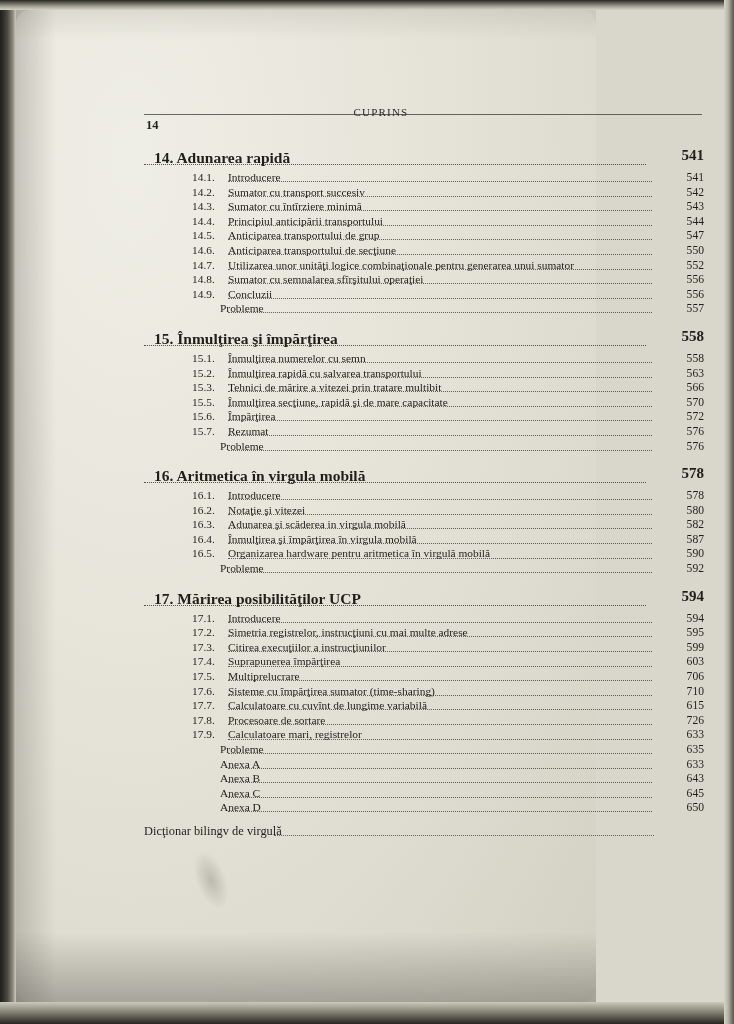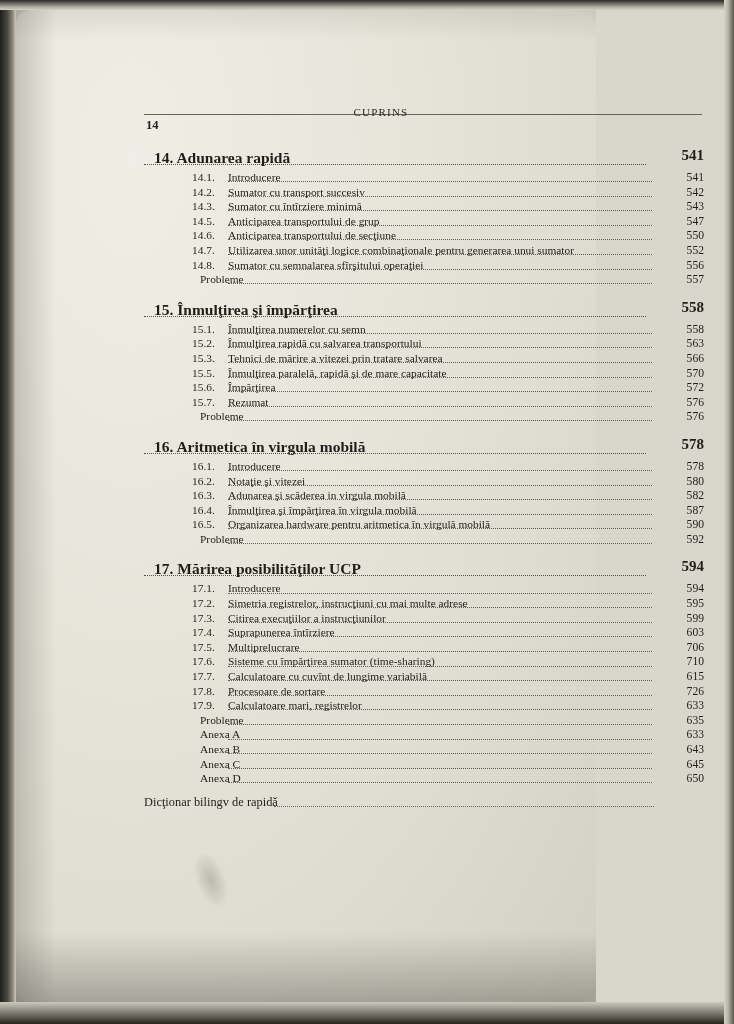--- a/index.html
+++ b/index.html
@@ -163,21 +163,21 @@
   .row .txt {
     position: absolute;
     left: 84px;
     top: 0;
     white-space: nowrap;
     background: transparent;
     padding-right: 5px;
     z-index: 2;
   }
   .row.plain .txt {
-    left: 56px;
+    left: 76px;
     text-align: right;
   }
   .row .dots {
     position: absolute;
     left: 84px;
     right: 52px;
     bottom: 3.5px;
     border-bottom: 1.4px dotted #34332d;
     opacity: .75;
     z-index: 1;
@@ -262,40 +262,52 @@
             <span class="pg">542</span>
           </div>
           <div class="row">
             <span class="dots"></span>
             <span class="num">14.3.</span>
             <span class="txt">Sumator cu întîrziere minimă</span>
             <span class="pg">543</span>
           </div>
           <div class="row">
             <span class="dots"></span>
+            <span class="num">14.4.</span>
+            <span class="txt">Principiul anticipării transportului</span>
+            <span class="pg">544</span>
+          </div>
+          <div class="row">
+            <span class="dots"></span>
             <span class="num">14.5.</span>
             <span class="txt">Anticiparea transportului de grup</span>
             <span class="pg">547</span>
           </div>
           <div class="row">
             <span class="dots"></span>
             <span class="num">14.6.</span>
             <span class="txt">Anticiparea transportului de secţiune</span>
             <span class="pg">550</span>
           </div>
           <div class="row">
             <span class="dots"></span>
             <span class="num">14.7.</span>
             <span class="txt">Utilizarea unor unităţi logice combinaţionale pentru generarea unui sumator</span>
             <span class="pg">552</span>
           </div>
           <div class="row">
             <span class="dots"></span>
             <span class="num">14.8.</span>
             <span class="txt">Sumator cu semnalarea sfîrşitului operaţiei</span>
+            <span class="pg">556</span>
+          </div>
+          <div class="row">
+            <span class="dots"></span>
+            <span class="num">14.9.</span>
+            <span class="txt">Concluzii</span>
             <span class="pg">556</span>
           </div>
           <div class="row plain">
             <span class="dots"></span>
             <span class="txt">Probleme</span>
             <span class="pg">557</span>
           </div>
           <div class="chapter">
             <span class="leader"></span>
             <span class="ctitle">15. Înmulţirea şi împărţirea</span>
@@ -309,27 +321,27 @@
           </div>
           <div class="row">
             <span class="dots"></span>
             <span class="num">15.2.</span>
             <span class="txt">Înmulţirea rapidă cu salvarea transportului</span>
             <span class="pg">563</span>
           </div>
           <div class="row">
             <span class="dots"></span>
             <span class="num">15.3.</span>
-            <span class="txt">Tehnici de mărire a vitezei prin tratare salvarea</span>
+            <span class="txt">Tehnici de mărire a vitezei prin tratare multibit</span>
             <span class="pg">566</span>
           </div>
           <div class="row">
             <span class="dots"></span>
             <span class="num">15.5.</span>
-            <span class="txt">Înmulţirea paralelă, rapidă şi de mare capacitate</span>
+            <span class="txt">Înmulţirea secţiune, rapidă şi de mare capacitate</span>
             <span class="pg">570</span>
           </div>
           <div class="row">
             <span class="dots"></span>
             <span class="num">15.6.</span>
             <span class="txt">Împărţirea</span>
             <span class="pg">572</span>
           </div>
           <div class="row">
             <span class="dots"></span>
@@ -401,21 +413,21 @@
           </div>
           <div class="row">
             <span class="dots"></span>
             <span class="num">17.3.</span>
             <span class="txt">Citirea execuţiilor a instrucţiunilor</span>
             <span class="pg">599</span>
           </div>
           <div class="row">
             <span class="dots"></span>
             <span class="num">17.4.</span>
-            <span class="txt">Suprapunerea întîrziere</span>
+            <span class="txt">Suprapunerea împărţirea</span>
             <span class="pg">603</span>
           </div>
           <div class="row">
             <span class="dots"></span>
             <span class="num">17.5.</span>
             <span class="txt">Multiprelucrare</span>
             <span class="pg">706</span>
           </div>
           <div class="row">
             <span class="dots"></span>
@@ -461,18 +473,18 @@
             <span class="txt">Anexa C</span>
             <span class="pg">645</span>
           </div>
           <div class="row plain">
             <span class="dots"></span>
             <span class="txt">Anexa D</span>
             <span class="pg">650</span>
           </div>
           <div class="closing">
             <span class="dots"></span>
-            <span class="ctxt">Dicţionar bilingv de rapidă</span>
+            <span class="ctxt">Dicţionar bilingv de virgulă</span>
           </div>
         </div>
     </div>
   </div>
 </div>
 
 </body></html>

